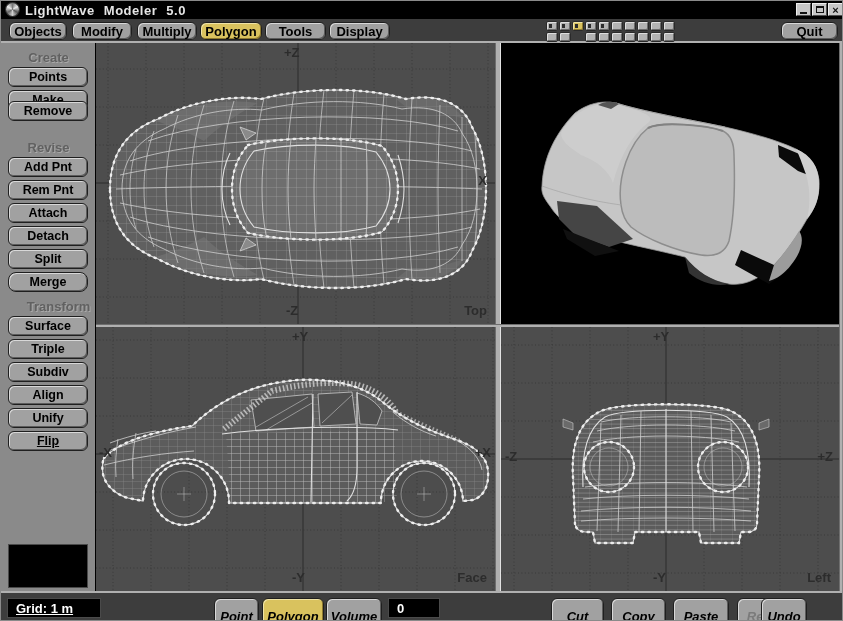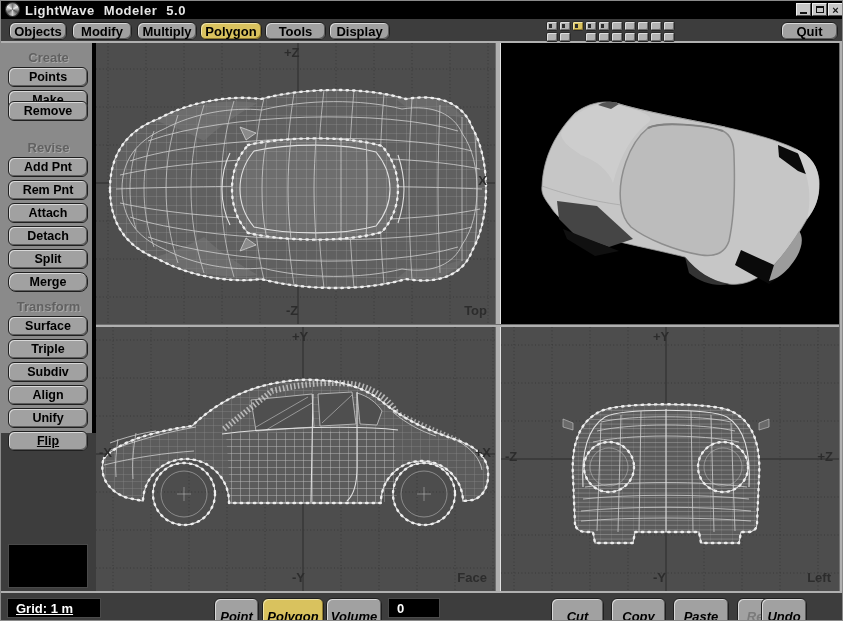--- a/index.html
+++ b/index.html
@@ -28,22 +28,22 @@
   
   #menubar{position:absolute;left:0;top:18px;width:843px;height:24px;background:#3d3d3d;
        border-bottom:2px solid #b0b0b0;box-sizing:border-box;}
   #menubar .lwb{top:3px;height:18px;}
   #minigrid{position:absolute;left:545px;top:2px;width:132px;height:22px;}
   .mini{position:absolute;width:12px;height:10px;background:#b3b3b3;border:1px solid #2a2a2a;
        border-radius:2px;box-shadow:inset 1px 1px 0 #dedede,inset -1px -1px 0 #6a6a6a;box-sizing:border-box;}
   .mini.dot::after,.mini.active-dot::after{content:"";position:absolute;left:2px;top:2px;width:3px;height:4px;background:#2c2c2c;}
   .mini.active-dot{background:#d9c25e;box-shadow:inset 1px 1px 0 #efe3a6,inset -1px -1px 0 #8f7a2e;}
   
-  #sidebar{position:absolute;left:0;top:42px;width:95px;height:390px;background:#8a8a8a;
-       border-right:4px solid #000000;box-sizing:border-box;}
+  #sidebar{position:absolute;left:0;top:42px;width:95px;height:548px;background:#8a8a8a;
+       border-right:1px solid #000000;box-sizing:border-box;}
   #sidebar .hdr{position:absolute;left:0;width:95px;text-align:center;font-size:13px;font-weight:bold;
        color:#616161;text-shadow:1px 1px 0 #a9a9a9;}
   #sidebar .lwb{left:7px;width:80px;height:20px;font-size:12.5px;}
   #sidebar .blackbox{position:absolute;left:7px;top:501px;width:80px;height:44px;background:#000;
        border:1px solid #4a4a4a;box-sizing:border-box;}
   
   .viewport{position:absolute;overflow:hidden;background:#4d4d4d;}
   #vp-top{left:95px;top:42px;width:399px;height:281px;}
   #vp-pers{left:500px;top:42px;width:338px;height:281px;background:#000;}
   #vp-face{left:95px;top:326px;width:399px;height:264px;}
@@ -122,21 +122,21 @@
     <div class="lwb" style="top:24px;">Points</div>
     <div class="lwb" style="top:47px;">Make</div>
     <div class="lwb" style="top:58px;">Remove</div>
     <div class="hdr" style="top:97px;">Revise</div>
     <div class="lwb" style="top:114px;">Add Pnt</div>
     <div class="lwb" style="top:137px;">Rem Pnt</div>
     <div class="lwb" style="top:160px;">Attach</div>
     <div class="lwb" style="top:183px;">Detach</div>
     <div class="lwb" style="top:206px;">Split</div>
     <div class="lwb" style="top:229px;border-radius:8px;">Merge</div>
-    <div class="hdr" style="top:256px;">Transform</div>
+    <div class="hdr" style="top:256px;margin-left:10px;">Transform</div>
     <div class="lwb" style="top:273px;">Surface</div>
     <div class="lwb" style="top:296px;">Triple</div>
     <div class="lwb" style="top:319px;">Subdiv</div>
     <div class="lwb" style="top:342px;">Align</div>
     <div class="lwb" style="top:365px;">Unify</div>
     <div class="lwb" style="top:388px;text-decoration:underline;">Flip</div>
     <div class="blackbox"></div>
   </div>
 
   <div class="vsep"></div>

